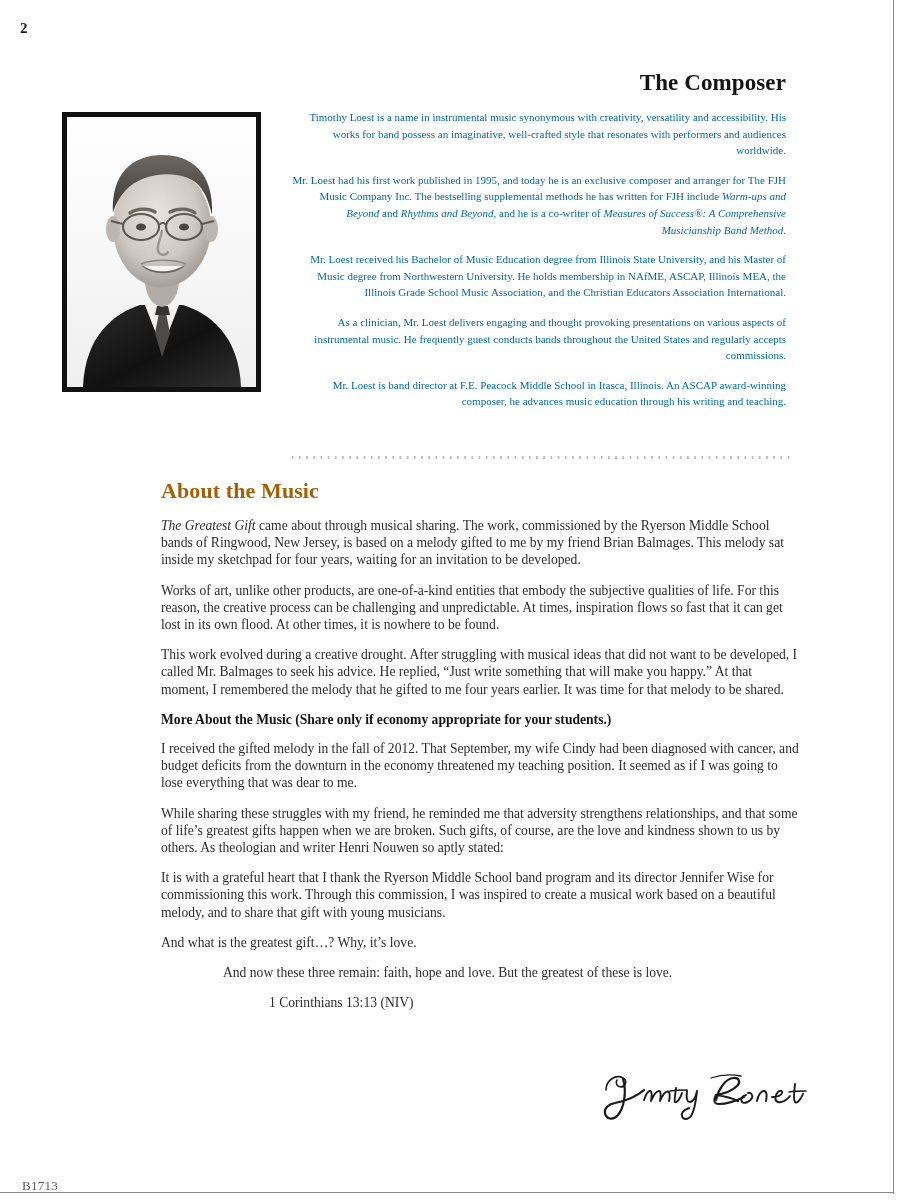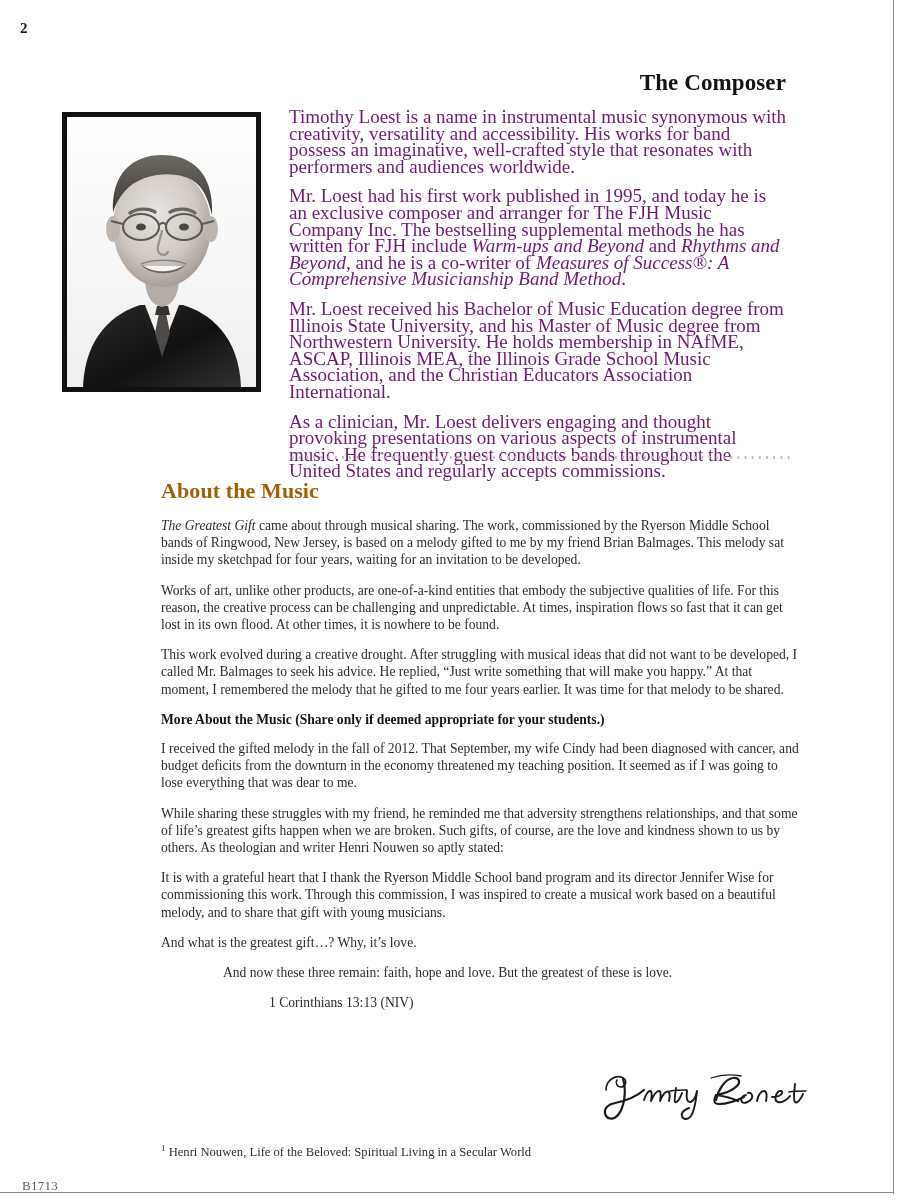--- a/index.html
+++ b/index.html
@@ -83,24 +83,24 @@
   h1.section-title {
     margin: 0 0 13px 0;
     font-size: 23px;
     font-weight: bold;
     letter-spacing: 0.1px;
     color: #141414;
     text-align: right;
   }
   .composer-col p {
     margin: 0 0 13px 0;
-    font-size: 19px;
+    font-size: 11px;
     line-height: 16.6px;
-    text-align: left;
-    color: #701a75;
+    text-align: right;
+    color: #0369a1;
   }
   .composer-col p:last-child { margin-bottom: 0; }
 
   .dot-divider {
     position: absolute;
     left: 289px;
     top: 456px;
     width: 504px;
     height: 3px;
     background-image: radial-gradient(circle, #bdbdbd 0 1.1px, rgba(0,0,0,0) 1.3px);
@@ -245,30 +245,31 @@
       </svg>
     </div>
   </div>
 
   <div class="composer-col">
     <h1 class="section-title">The Composer</h1>
     <p>Timothy Loest is a name in instrumental music synonymous with creativity, versatility and accessibility. His works for band possess an imaginative, well-crafted style that resonates with performers and audiences worldwide.</p>
     <p><span>Mr. Loest had his first work published in 1995, and today he is an exclusive composer and arranger for The FJH Music Company Inc. The bestselling supplemental methods he has written for FJH include </span><i>Warm-ups and Beyond</i><span> and  </span><i>Rhythms and Beyond</i><span>, and he is a co-writer of  </span><i>Measures of Success®: A Comprehensive Musicianship Band Method</i><span>.</span></p>
     <p>Mr. Loest received his Bachelor of Music Education degree from Illinois State University, and his Master of Music degree from Northwestern  University. He holds membership in NAfME, ASCAP, Illinois MEA, the Illinois Grade School Music Association, and the Christian Educators Association International.</p>
     <p>As a clinician, Mr. Loest delivers engaging and thought provoking presentations on various aspects of instrumental music. He frequently guest conducts bands throughout the  United States  and regularly accepts commissions.</p>
+    <p>Mr. Loest is band director at F.E. Peacock Middle School in Itasca, Illinois. An ASCAP award-winning composer, he advances music education through his writing and teaching.</p>
   </div>
 
   <div class="dot-divider"></div>
 
   <div class="about-col">
     <h2 class="section-title">About the Music</h2>
     <p><i>The Greatest Gift</i><span> came about through musical sharing. The work, commissioned by the Ryerson Middle School bands of Ringwood, New Jersey, is based on a melody gifted to me by my friend Brian Balmages. This melody sat inside my sketchpad for four years, waiting for an invitation to be developed.</span></p>
     <p>Works of art, unlike other products, are one-of-a-kind entities that embody the subjective qualities of life. For this reason, the creative process can be challenging and unpredictable. At times, inspiration flows so fast that it can get lost in its own flood. At other times, it is nowhere to be found.</p>
     <p>This work evolved during a creative drought. After struggling with musical ideas that did not want to be developed, I called Mr. Balmages to seek his advice. He replied, “Just write something that will make you happy.” At that moment, I remembered the melody that he gifted to me four years earlier. It was time for that melody to be shared.</p>
-    <p class="subhead">More About the Music (Share only if deemed appropriate for your students.)</p>
+    <p class="subhead">More About the Music (Share only if economy appropriate for your students.)</p>
     <p>I received the gifted melody in the fall of 2012. That September, my wife Cindy had been diagnosed with cancer, and budget deficits from the downturn in the economy threatened my teaching position. It seemed as if I was going to lose everything that was dear to me.</p>
     <p>While sharing these struggles with my friend, he reminded me that adversity strengthens relationships, and that some of life’s greatest gifts happen when we are broken. Such gifts, of course, are the love and kindness shown to us by others. As theologian and writer Henri Nouwen so aptly stated:</p>
     <p>It is with a grateful heart that I thank the Ryerson Middle School band program and its director Jennifer Wise for commissioning this work. Through this commission, I was inspired to create a musical work based on a beautiful melody, and to share that gift with young musicians.</p>
     <p>And what is the greatest gift…? Why, it’s love.</p>
     <p class="scripture">And now these three remain: faith, hope and love. But the greatest of these is love.</p>
     <p class="citation">1 Corinthians 13:13 (NIV)</p>
   </div>
 
   <div class="signature">
     <svg viewBox="0 0 230 56" aria-hidden="true">
@@ -285,17 +286,16 @@
         <path d="M165 31 C166 25 169 21 172 21 C175 21 175 26 174 31" stroke-width="1.9"></path>
         <path d="M180 27 C185 27 189 26 190 23 C191 21 188 20 186 22 C183 25 182 31 186 32 C190 33 195 30 198 26" stroke-width="1.9"></path>
         <path d="M203 14 C202 24 201 30 203 32 C205 34 209 29 211 24" stroke-width="1.9"></path>
         <path d="M197 22 C203 21 209 21 214 21" stroke-width="1.5"></path>
         <path d="M119 8 C128 5 139 4 149 6" stroke-width="1.3"></path>
       </g>
       <text x="0" y="0" font-size="0" fill="none">Timothy Loest</text>
     </svg>
   </div>
 
-  <div class="footnote"><sup>1</sup><span> Henri Nouwen, Life of the Beloved: Spiritual Living in a Secular World</span></div>
 
   <div class="catalog-number">B1713</div>
 
 </div>
 
 </body></html>

